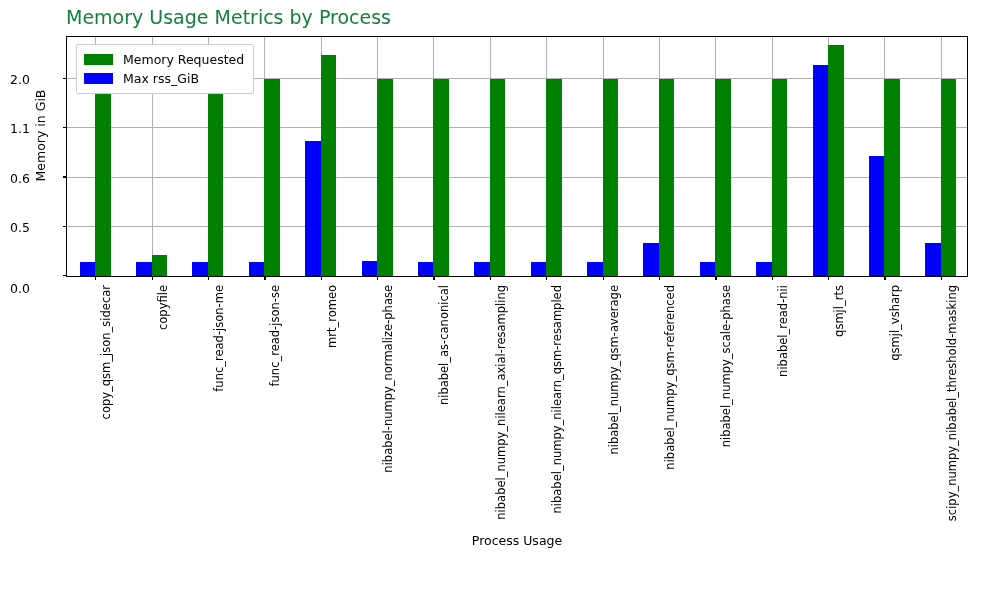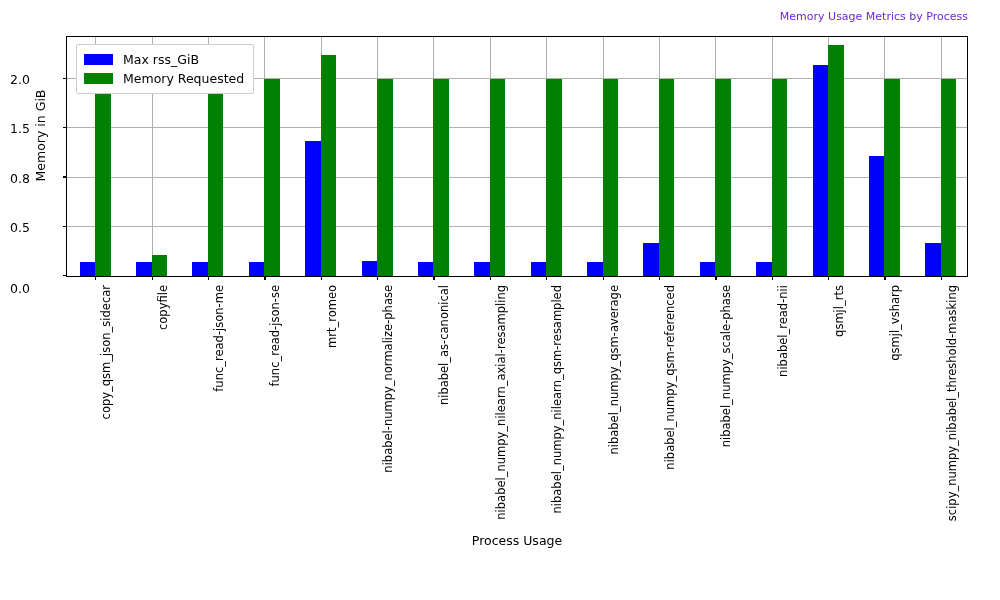--- a/index.html
+++ b/index.html
@@ -21,23 +21,23 @@
     height: 600px;
     background: #ffffff;
   }
 
   
   #chart-title {
     position: absolute;
     left: 66px;
     top: 8px;
     width: 902px;
-    text-align: right;
-    font-size: 11px;
-    color: #6d28d9;
+    text-align: left;
+    font-size: 19px;
+    color: #15803d;
     line-height: 18px;
     white-space: nowrap;
   }
 
   
   #ylabel {
     position: absolute;
     left: -70px;
     top: 128px;
     width: 220px;
@@ -169,22 +169,22 @@
 
   <div id="chart-title">Memory Usage Metrics by Process</div>
 
   <div id="ylabel">Memory in GiB</div>
 
   <div id="xlabel">Process Usage</div>
 
   <div id="ytick-labels">
       <div class="ylabel-text" style="top: 281px;">0.0</div>
       <div class="ylabel-text" style="top: 220px;">0.5</div>
-      <div class="ylabel-text" style="top: 170.633px;">0.8</div>
-      <div class="ylabel-text" style="top: 121.449px;">1.5</div>
+      <div class="ylabel-text" style="top: 170.633px;">0.6</div>
+      <div class="ylabel-text" style="top: 121.449px;">1.1</div>
       <div class="ylabel-text" style="top: 72.2653px;">2.0</div>
     </div>
 
   <div id="plot">
     <div id="gridlines">
         <div class="gridline" style="bottom: 49.1837px;"></div>
         <div class="gridline" style="bottom: 98.3673px;"></div>
         <div class="gridline" style="bottom: 147.551px;"></div>
         <div class="gridline" style="bottom: 196.735px;"></div>
       </div>
@@ -281,22 +281,22 @@
       <div class="xtick-label" style="left: 662.938px;">nibabel_numpy_qsm-referenced</div>
       <div class="xtick-label" style="left: 719.312px;">nibabel_numpy_scale-phase</div>
       <div class="xtick-label" style="left: 775.688px;">nibabel_read-nii</div>
       <div class="xtick-label" style="left: 832.062px;">qsmjl_rts</div>
       <div class="xtick-label" style="left: 888.438px;">qsmjl_vsharp</div>
       <div class="xtick-label" style="left: 944.812px;">scipy_numpy_nibabel_threshold-masking</div>
     </div>
 
   <div id="legend">
       <div class="legend-row">
+        <span class="legend-swatch" style="background: rgb(0, 128, 0);"></span>
+        <span class="legend-text">Memory Requested</span>
+      </div>
+      <div class="legend-row">
         <span class="legend-swatch" style="background: rgb(0, 0, 255);"></span>
         <span class="legend-text">Max rss_GiB</span>
       </div>
-      <div class="legend-row">
-        <span class="legend-swatch" style="background: rgb(0, 128, 0);"></span>
-        <span class="legend-text">Memory Requested</span>
-      </div>
     </div>
 
 </div>
 
 </body></html>

